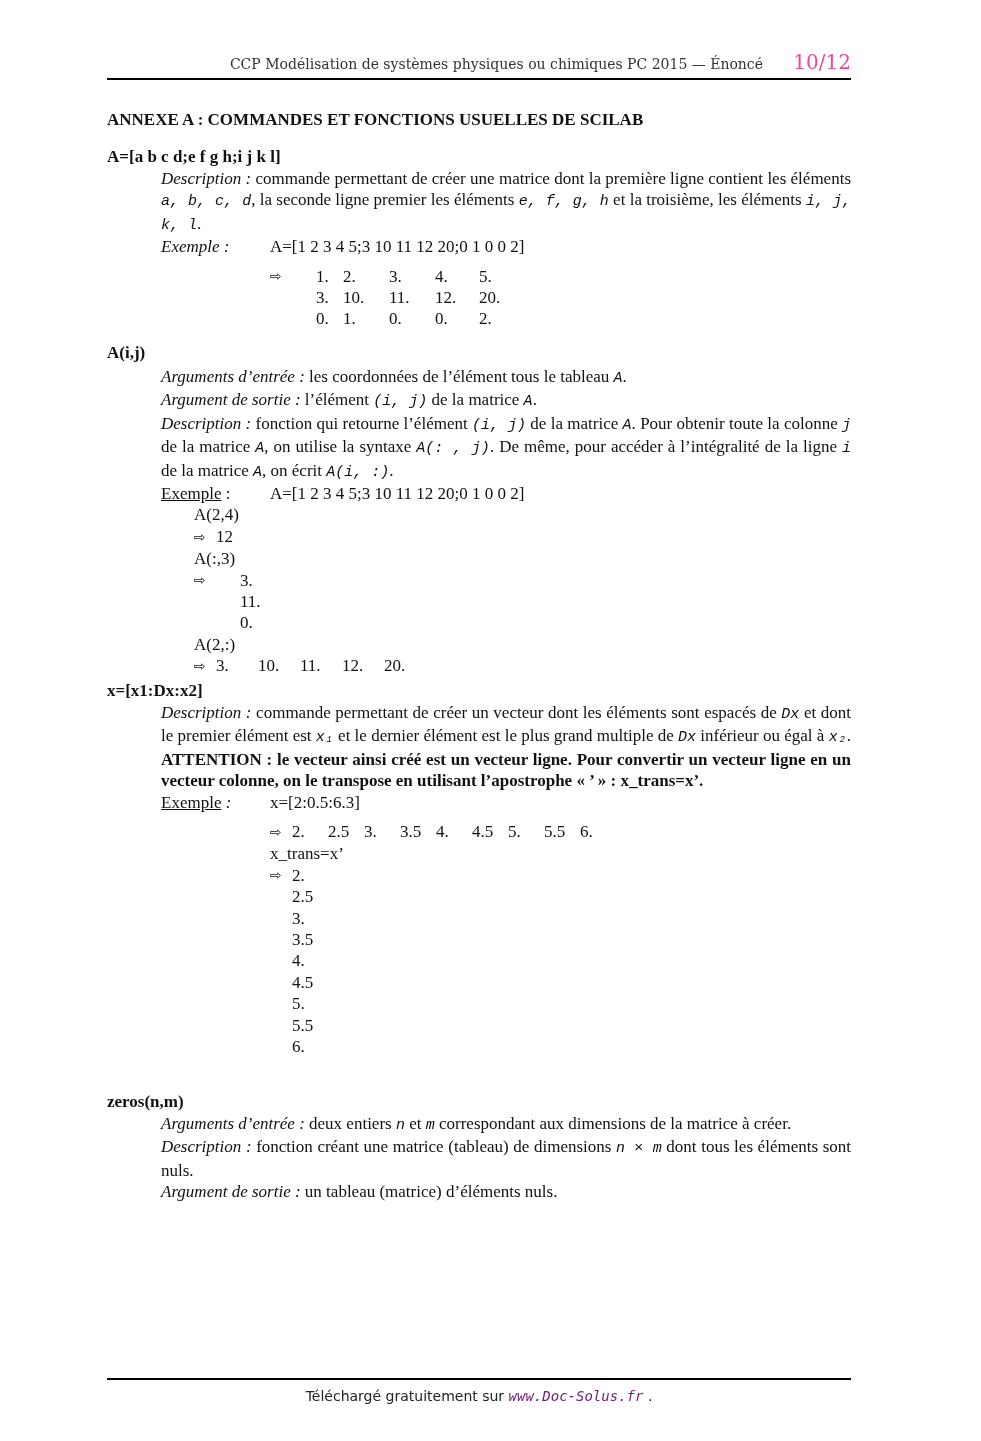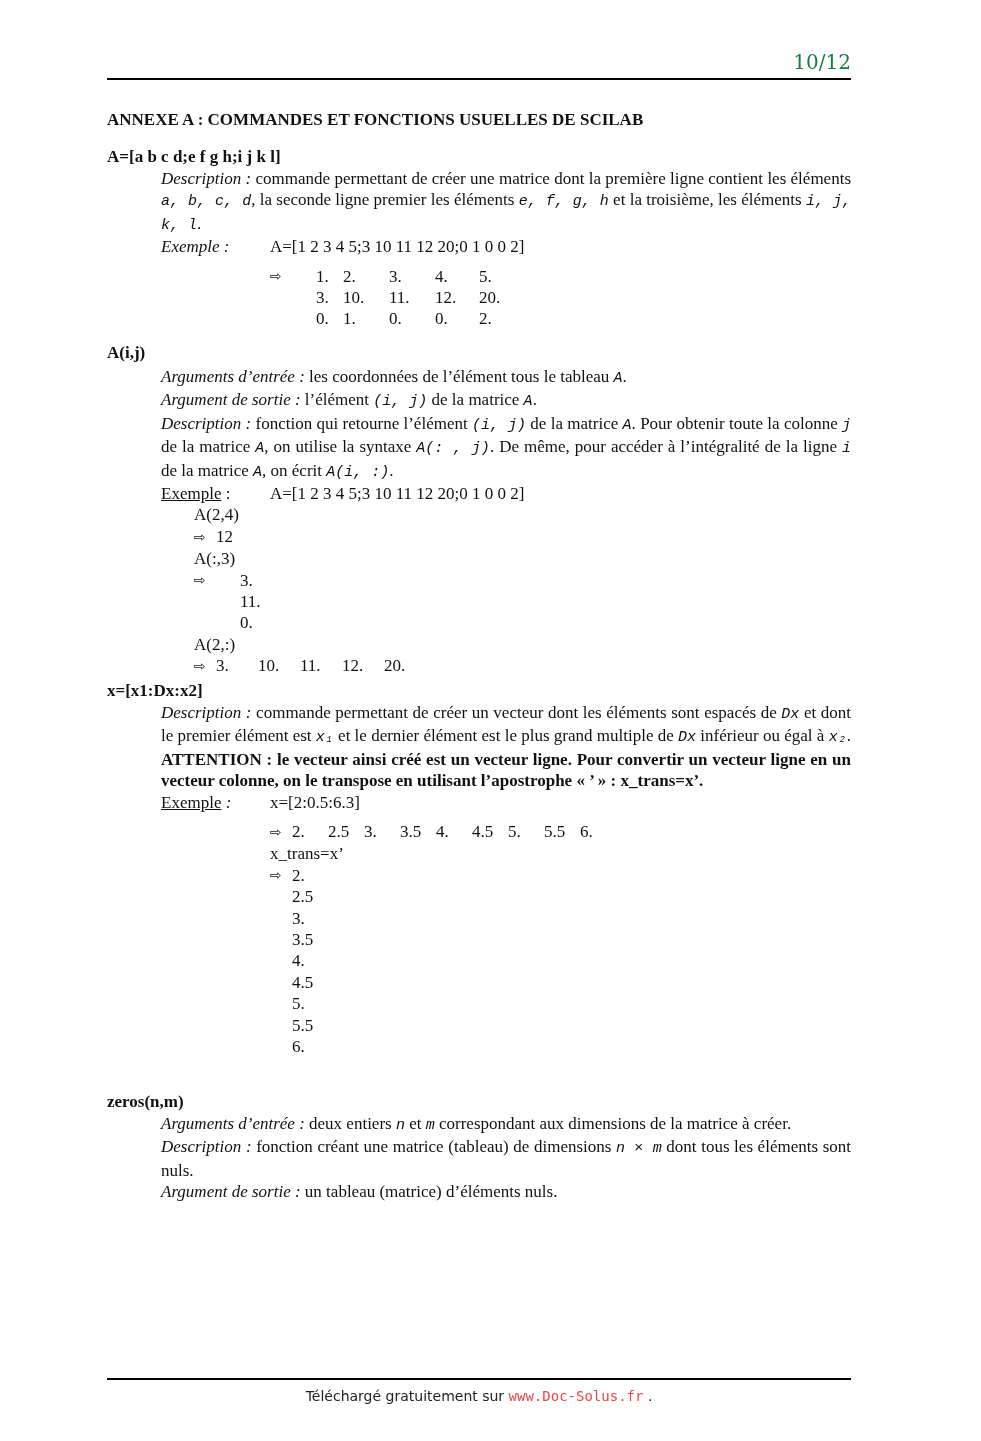--- a/index.html
+++ b/index.html
@@ -11,21 +11,21 @@
   .header {
     position: absolute; left: 107px; top: 52px; width: 744px; height: 26px;
     border-bottom: 2px solid #000;
   }
   .header .title {
     position: absolute; right: 88px; top: 4px;
     font-family: "DejaVu Serif", serif; font-size: 14px; color: #333;
   }
   .header .pagenum {
     position: absolute; right: 0; top: -2px;
-    font-family: "DejaVu Serif", serif; font-size: 20px; color: #15803d;
+    font-family: "DejaVu Serif", serif; font-size: 20px; color: #ec4899;
   }
   .annex-title {
     position: absolute; left: 107px; top: 110px;
     font-weight: bold; font-size: 17px;
   }
   .block { position: absolute; left: 107px; width: 744px; }
   .cmd { font-weight: bold; font-size: 17px; line-height: 22px; }
   .para {
     margin-left: 54px; font-size: 17px; line-height: 21.4px; text-align: justify;
   }
@@ -48,20 +48,21 @@
   .footer .txt {
     text-align: center; margin-top: 8px;
     font-family: "DejaVu Sans", sans-serif; font-size: 14px; color: #222;
   }
   .footer .link { font-family: "DejaVu Sans Mono", monospace; color: #2323d6; font-size: 14px; }
 </style>
 </head>
 <body>
 
 <div class="header">
+  <span class="title">CCP Modélisation de systèmes physiques ou chimiques PC 2015 — Énoncé</span>
   <span class="pagenum">10/12</span>
 </div>
 
 <div class="annex-title">ANNEXE A : COMMANDES ET FONCTIONS USUELLES DE SCILAB</div>
 
 <div class="block" style="top:146px;">
   <div class="cmd">A=[a b c d;e f g h;i j k l]</div>
   <div class="para">
     <i class="lbl">Description :</i><span> commande permettant de créer une matrice dont la première ligne contient les éléments </span><span class="math">a, b, c, d</span><span>, la seconde ligne premier les éléments </span><span class="math">e, f, g, h</span><span> et la troisième, les éléments </span><span class="math">i, j, k, l</span><span>.</span>
   </div>
@@ -177,15 +178,15 @@
   <div class="para">
     <i class="lbl">Description :</i><span> fonction créant une matrice (tableau) de dimensions </span><span class="math">n × m</span><span> dont tous les éléments sont nuls.</span>
   </div>
   <div class="para">
     <i class="lbl">Argument de sortie :</i><span> un tableau (matrice) d’éléments nuls.</span>
   </div>
 </div>
 
 <div class="footer">
   <div class="txt">
-    <span>Téléchargé gratuitement sur </span><span class="link" style="color: #ef4444;">www.Doc-Solus.fr</span><span> .</span>
+    <span>Téléchargé gratuitement sur </span><span class="link" style="color: #701a75; font-style: italic;">www.Doc-Solus.fr</span><span> .</span>
   </div>
 </div>
 
 </body></html>

